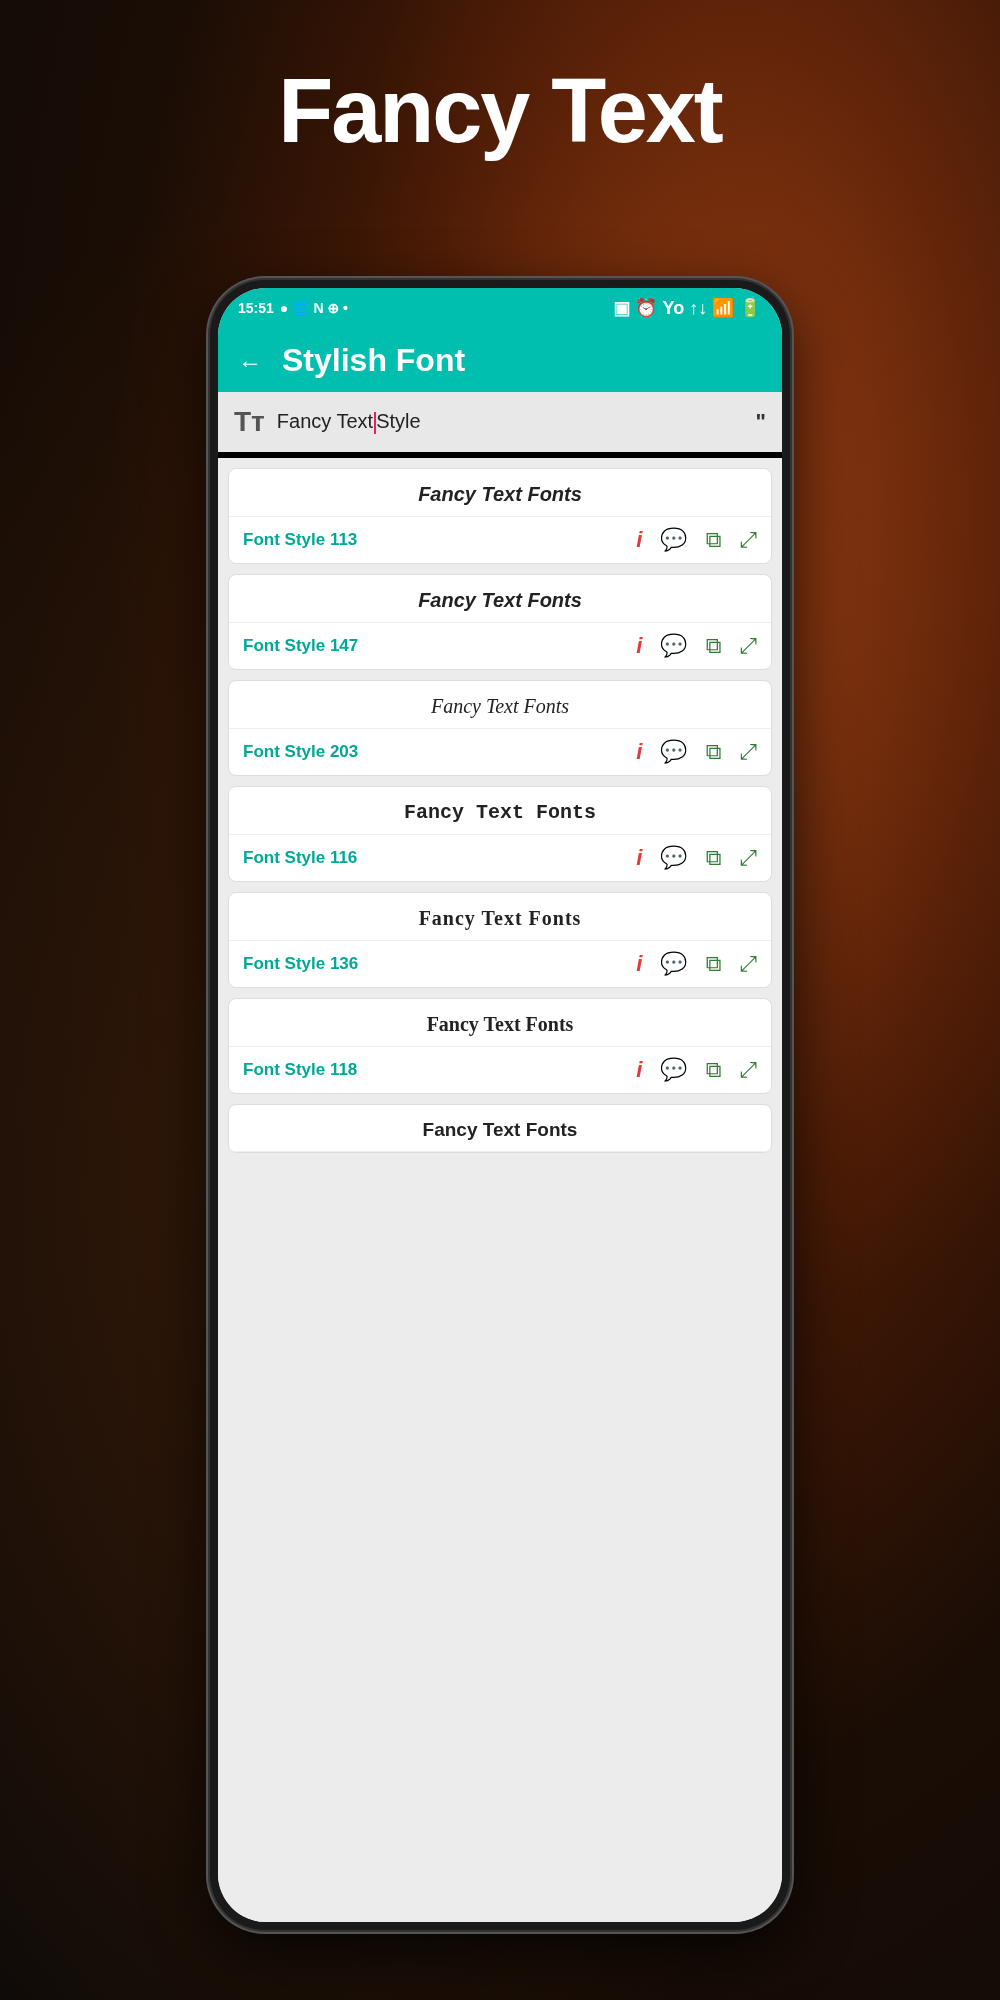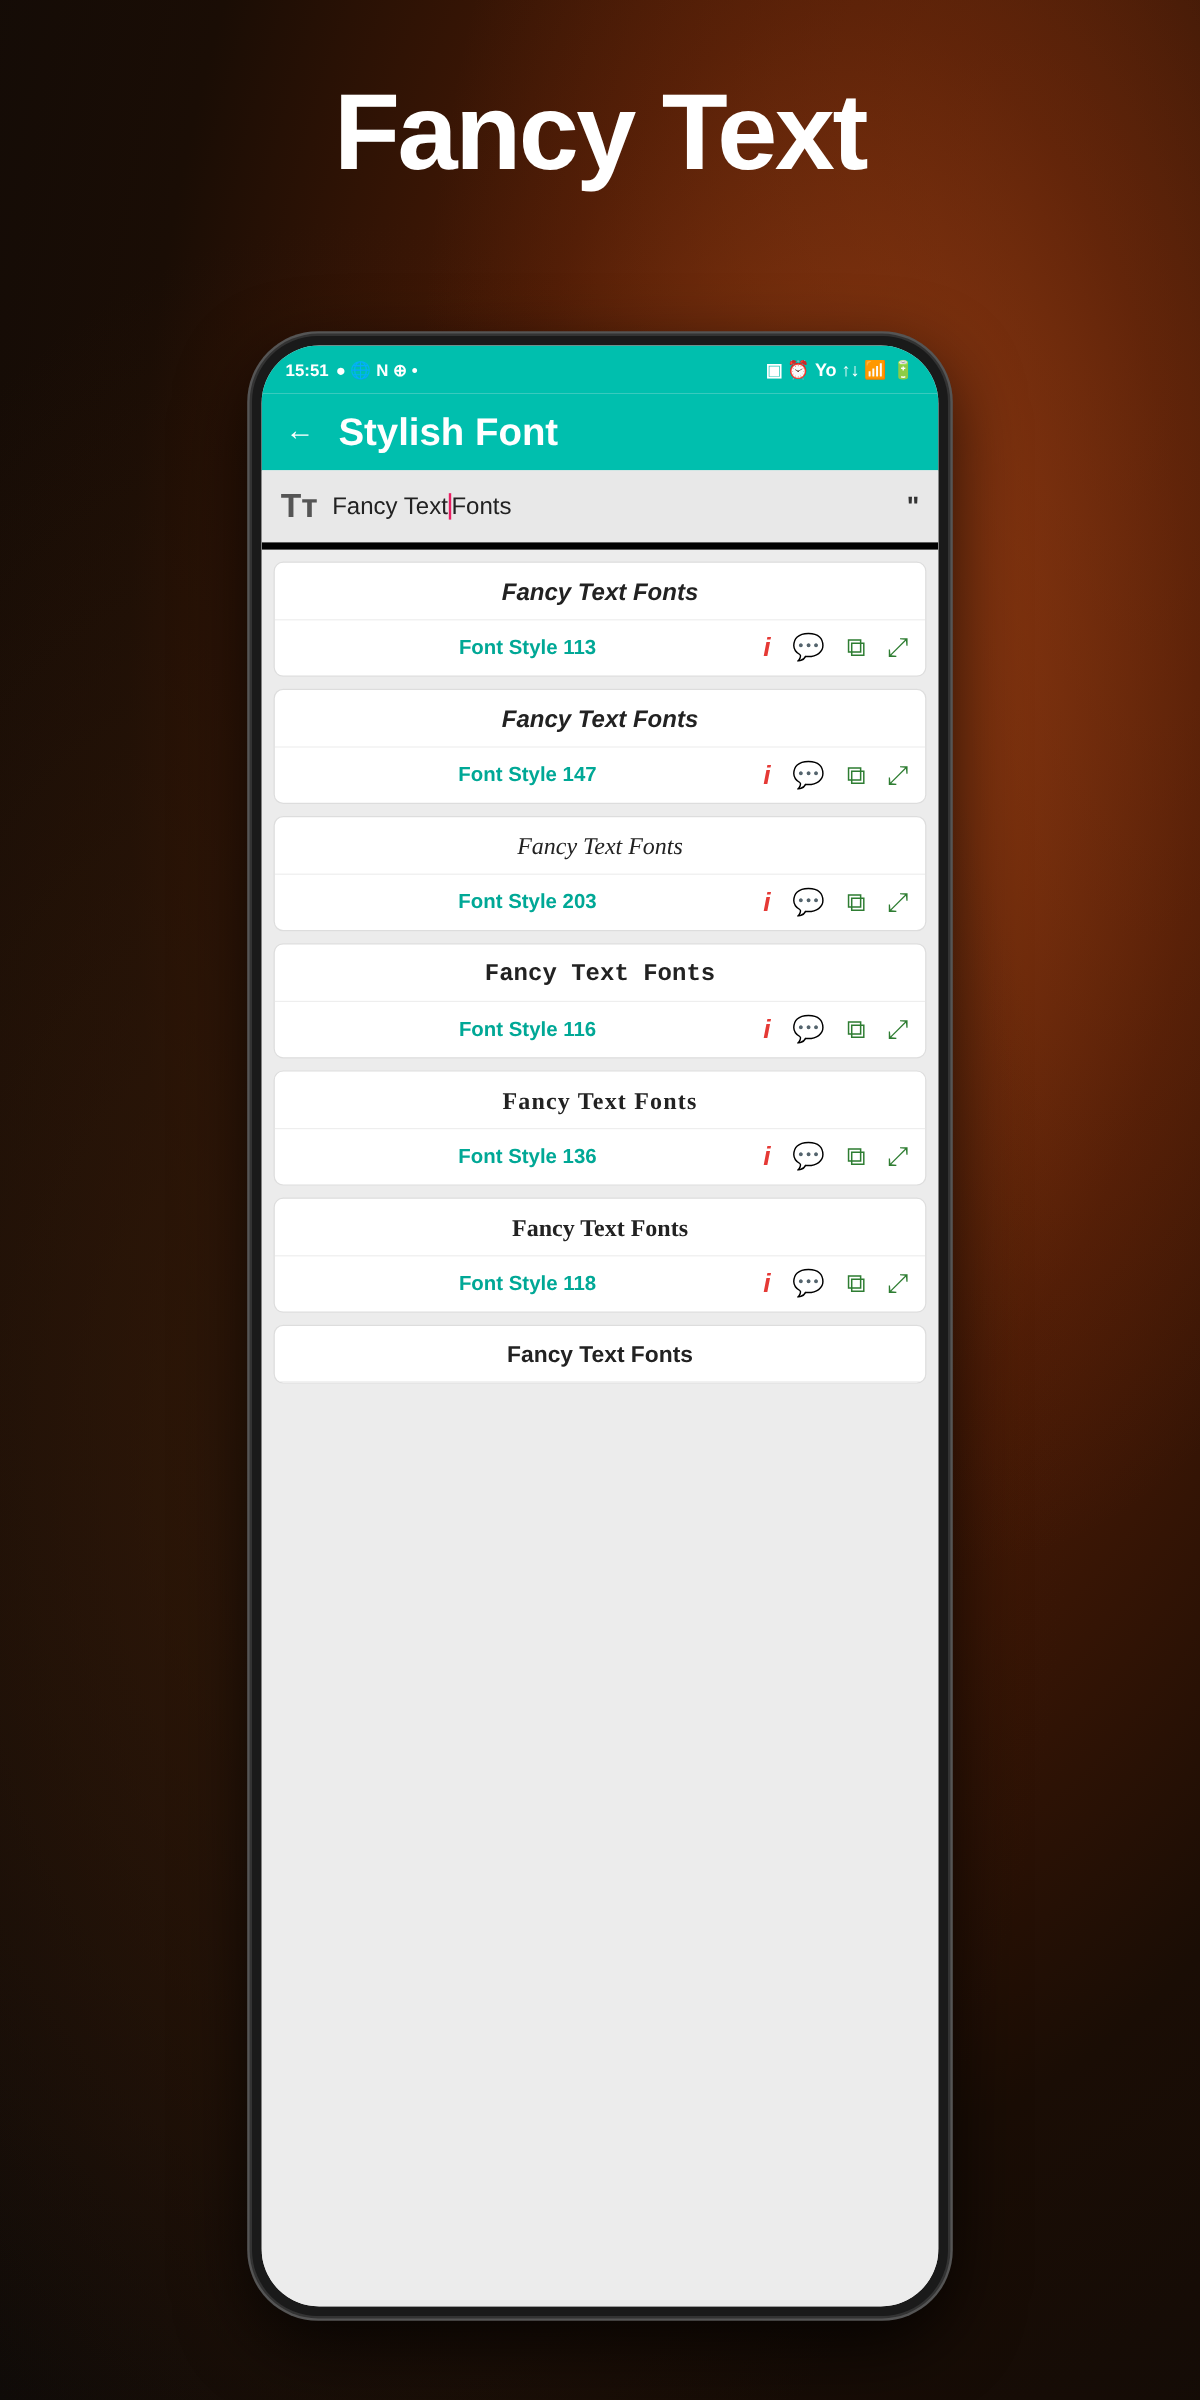--- a/index.html
+++ b/index.html
@@ -75,21 +75,21 @@
       height: 40px;
       display: flex;
       align-items: center;
       justify-content: space-between;
       padding: 0 20px;
       color: white;
       font-size: 14px;
       font-weight: 600;
     }
     .status-left { display: flex; align-items: center; gap: 6px; }
-    .status-right { display: flex; align-items: center; gap: 4px; font-size: 15px; }
+    .status-right { display: flex; align-items: center; gap: 4px; font-size: 18px; }
 
     
     .app-bar {
       background: #00bfae;
       height: 64px;
       display: flex;
       align-items: center;
       padding: 0 20px;
       gap: 20px;
     }
@@ -150,21 +150,20 @@
       text-align: center;
       padding: 14px 10px 10px;
       font-size: 20px;
       color: #222;
       border-bottom: 1px solid #eee;
     }
     .font-actions {
       display: flex;
       align-items: center;
       padding: 10px 14px;
-      text-align: center;
     }
     .font-style-label {
       flex: 1;
       font-size: 17px;
       font-weight: 600;
       color: #00a896;
     }
     .action-icons {
       display: flex;
       gap: 18px;
@@ -219,21 +218,21 @@
     <div class="app-bar">
       <span class="app-bar-back">←</span>
       <span class="app-bar-title">Stylish Font</span>
     </div>
 
     <div class="screen-content">
 
       <div class="input-row">
         <span class="input-icon">Tт</span>
         <div class="input-text">
-          <span>Fancy Text</span><span class="input-cursor"></span><span>Fonts</span>
+          <span>Fancy Text</span><span class="input-cursor"></span><span>Style</span>
         </div>
         <span class="input-quote">"</span>
       </div>
 
       <div class="font-card">
         <div class="font-preview font-style-1"><em><strong>Fancy Text Fonts</strong></em></div>
         <div class="font-actions">
           <span class="font-style-label">Font Style 113</span>
           <div class="action-icons">
             <span class="action-icon icon-info"><i>i</i></span>

